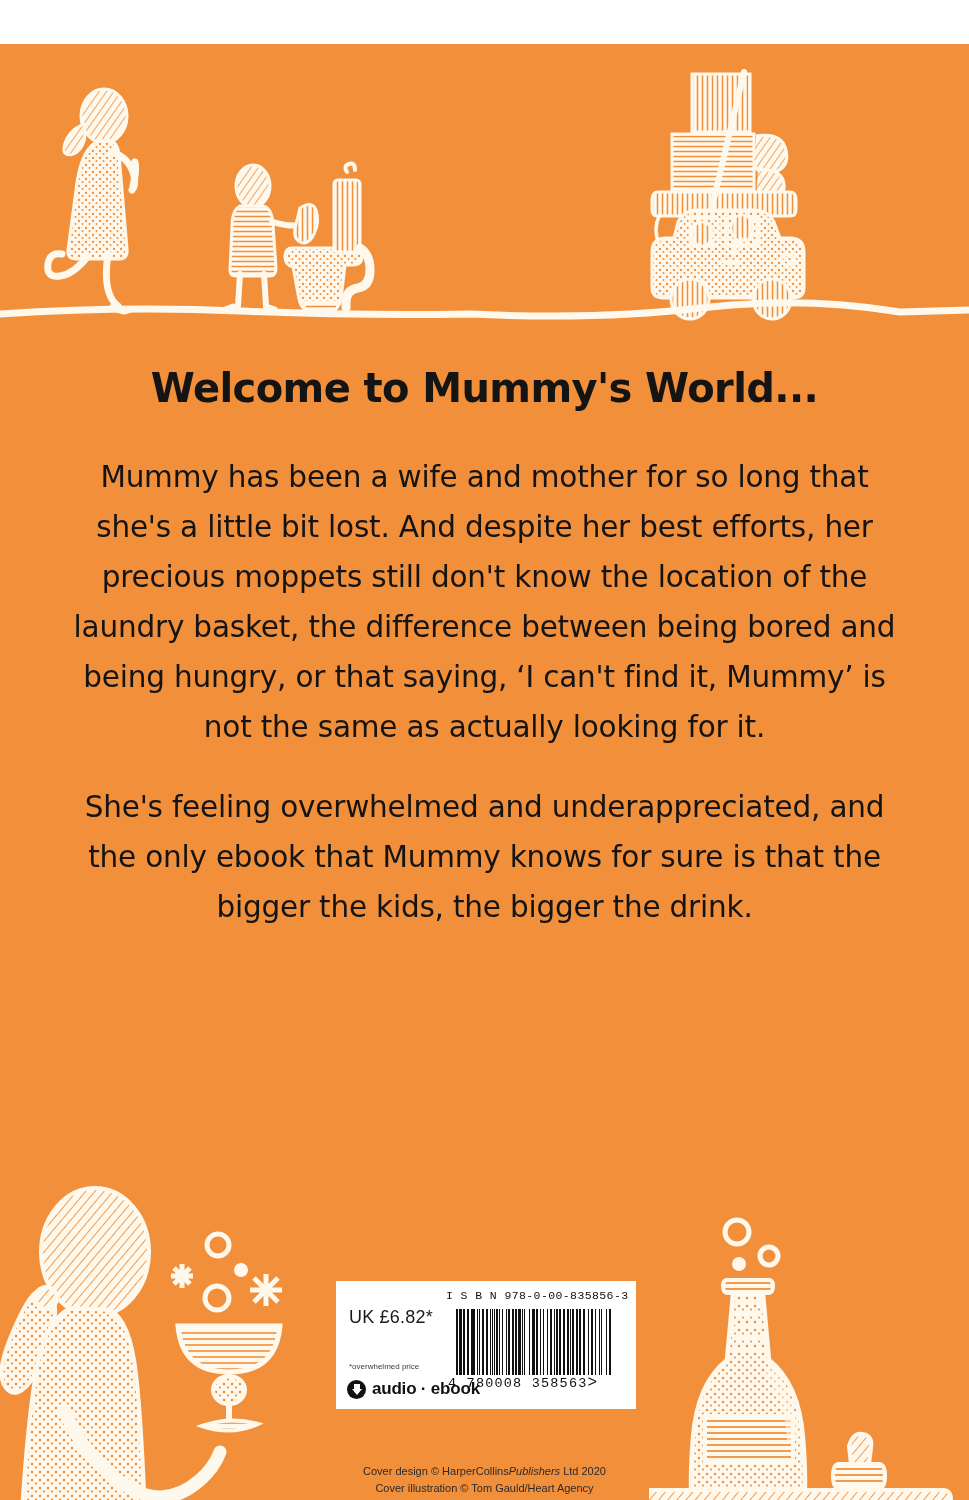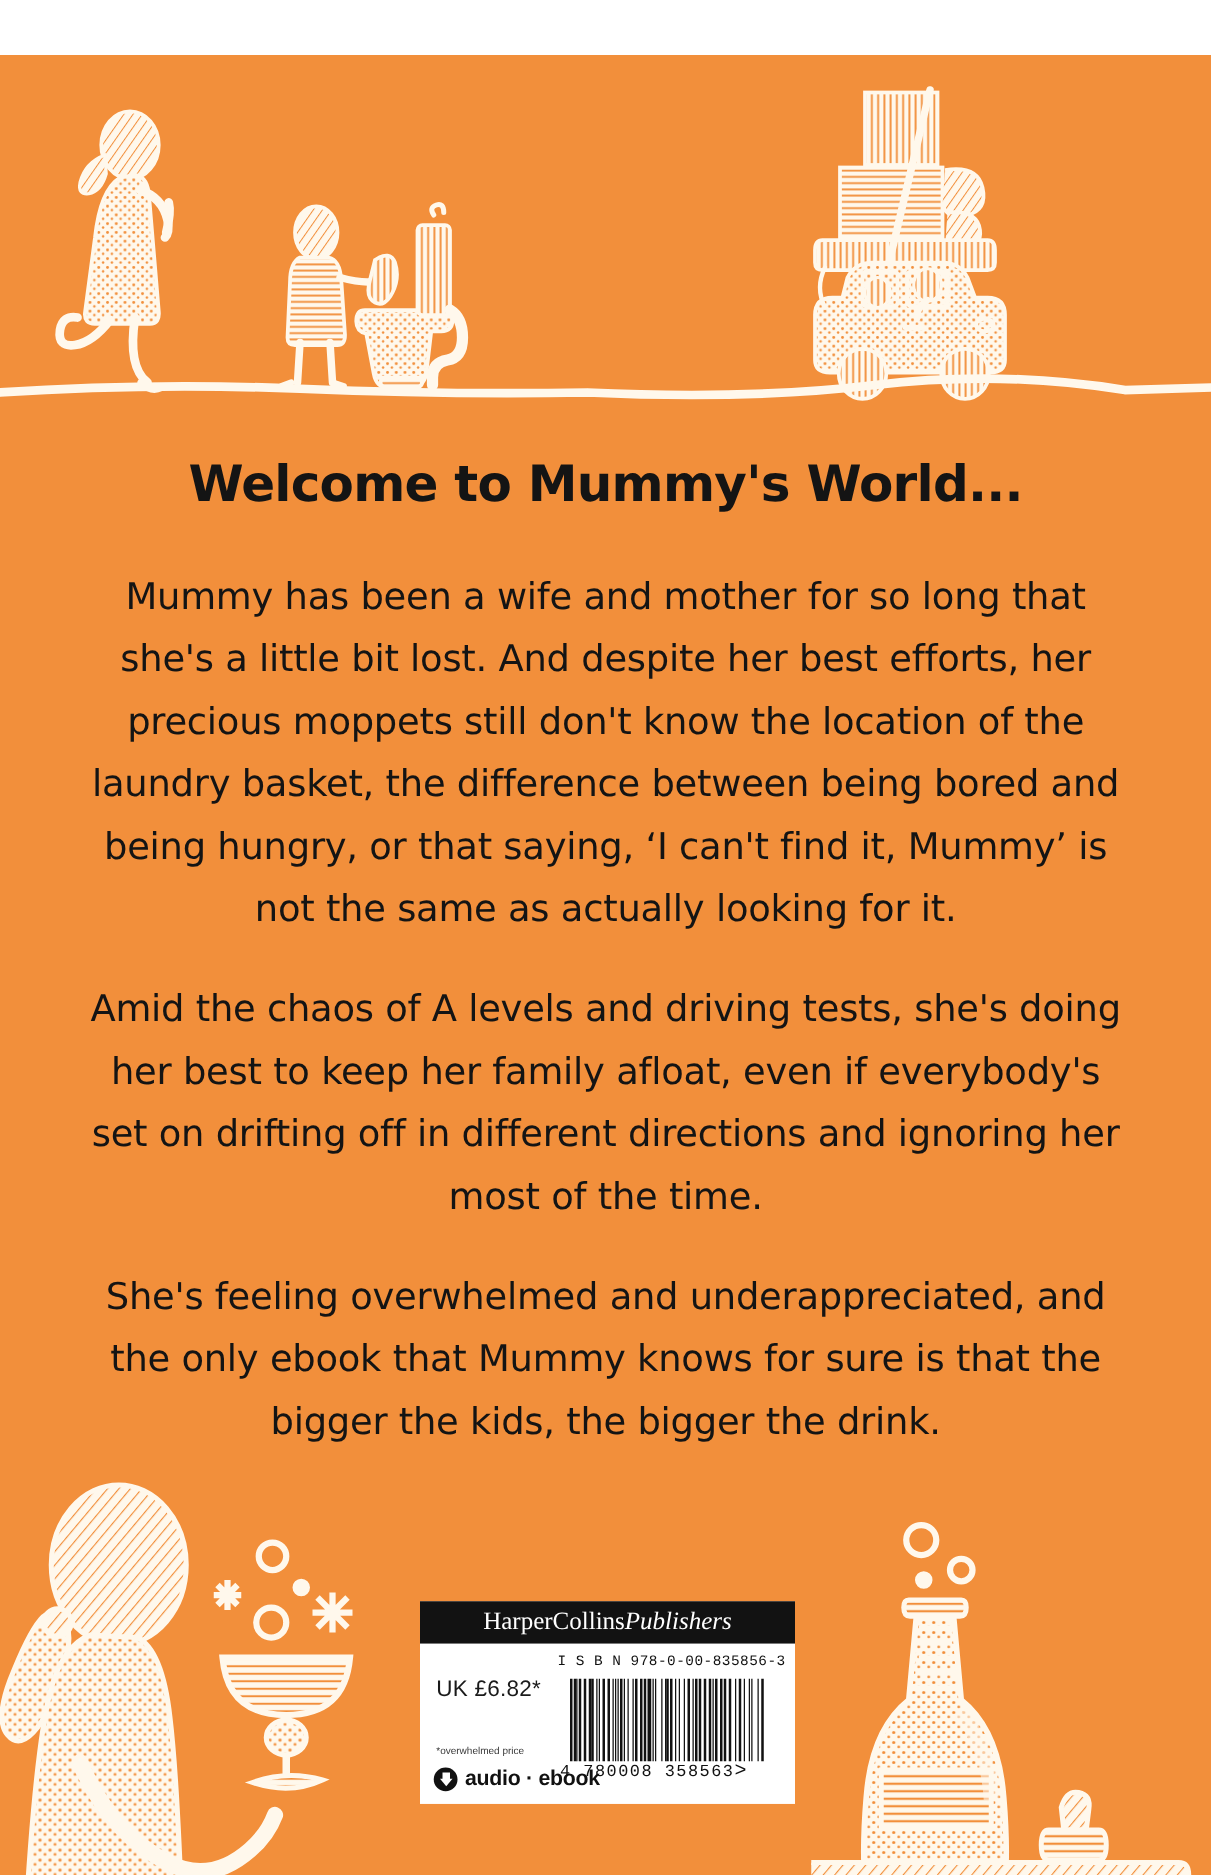--- a/index.html
+++ b/index.html
@@ -292,21 +292,20 @@
       <path d="M660 170 q-8 16 0 32" fill="none" stroke="#FFF8EC" stroke-width="3.5" stroke-linecap="round"></path>
     </g>
 
     <path d="M0 270 Q 120 262 240 267 T 470 270 Q 600 276 700 264 T 900 268 L 969 266" fill="none" stroke="#FFF8EC" stroke-width="7" stroke-linecap="round"></path>
   </svg>
 
   <div id="headline">Welcome to Mummy's World...</div>
 
   <div id="blurb">
     <p>Mummy has been a wife and mother for so long that she's a little bit lost. And despite her best efforts, her precious moppets still don't know the location of the laundry basket, the difference between being bored and being hungry, or that saying, ‘I can't find it, Mummy’ is not the same as actually looking for it.</p>
-    <p>Amid the chaos of A levels and driving tests, she's doing her best to keep her family afloat, even if everybody's set on drifting off in different directions and ignoring her most of the time.</p>
     <p>She's feeling overwhelmed and underappreciated, and the only ebook that Mummy knows for sure is that the bigger the kids, the bigger the drink.</p>
   </div>
 
   <svg id="bottom-left-illustration" viewBox="0 0 340 370" xmlns="http://www.w3.org/2000/svg">
     <defs>
       <pattern id="stippleL" width="8" height="8" patternUnits="userSpaceOnUse">
         <rect width="8" height="8" fill="#FFF8EC"></rect>
         <circle cx="2" cy="2" r="1.3" fill="#F28F3B"></circle>
         <circle cx="6" cy="5.5" r="1.1" fill="#F28F3B"></circle>
       </pattern>
@@ -383,23 +382,20 @@
       <path d="M190 280 l40 0 q6 0 6 12 q0 12 -6 12 l-40 0 q-6 0 -6 -12 q0 -12 6 -12z" fill="url(#hatchRH)" stroke="#FFF8EC" stroke-width="4"></path>
     </g>
 
     <g>
       <path d="M-6 306 l300 0 q8 0 8 10 q0 10 -8 10 l-300 0z" fill="url(#hatchRD)" stroke="#FFF8EC" stroke-width="4"></path>
       <path d="M10 326 l270 0 l0 40 l-270 0z" fill="url(#hatchRH)" stroke="#FFF8EC" stroke-width="4"></path>
     </g>
   </svg>
 
   <div id="barcode-block">
-    <div id="publisher-band">
-      <span id="publisher-logo"><span>HarperCollins</span><span class="ital">Publishers</span></span>
-    </div>
     <div id="barcode-body">
       <div id="price">UK £6.82*</div>
       <div id="recommended-note">*overwhelmed price</div>
       <div id="audio-ebook-row">
         <span id="download-icon"></span>
         <span id="audio-ebook-label">audio · ebook</span>
       </div>
       <div id="isbn-text">I S B N  978-0-00-835856-3</div>
       <div id="barcode-bars">
           <span style="width: 1.02041%;"></span>
@@ -499,14 +495,18 @@
           <span style="width: 1.53061%; background: transparent;"></span>
           <span style="width: 1.02041%; background: transparent;"></span>
           <span style="width: 1.02041%;"></span>
           <span style="width: 1.02041%; background: transparent;"></span>
           <span style="width: 1.02041%;"></span>
         </div>
       <div id="barcode-digits"><span>4  780008  358563</span><span class="gt">&gt;</span></div>
     </div>
   </div>
 
+  <div id="credits">
+    <div><span>Cover design © HarperCollins</span><span class="ital">Publishers</span><span> Ltd 2020</span></div>
+    <div>Cover illustration © Tom Gauld/Heart Agency</div>
+  </div>
 
 </div>
 
 </body></html>

